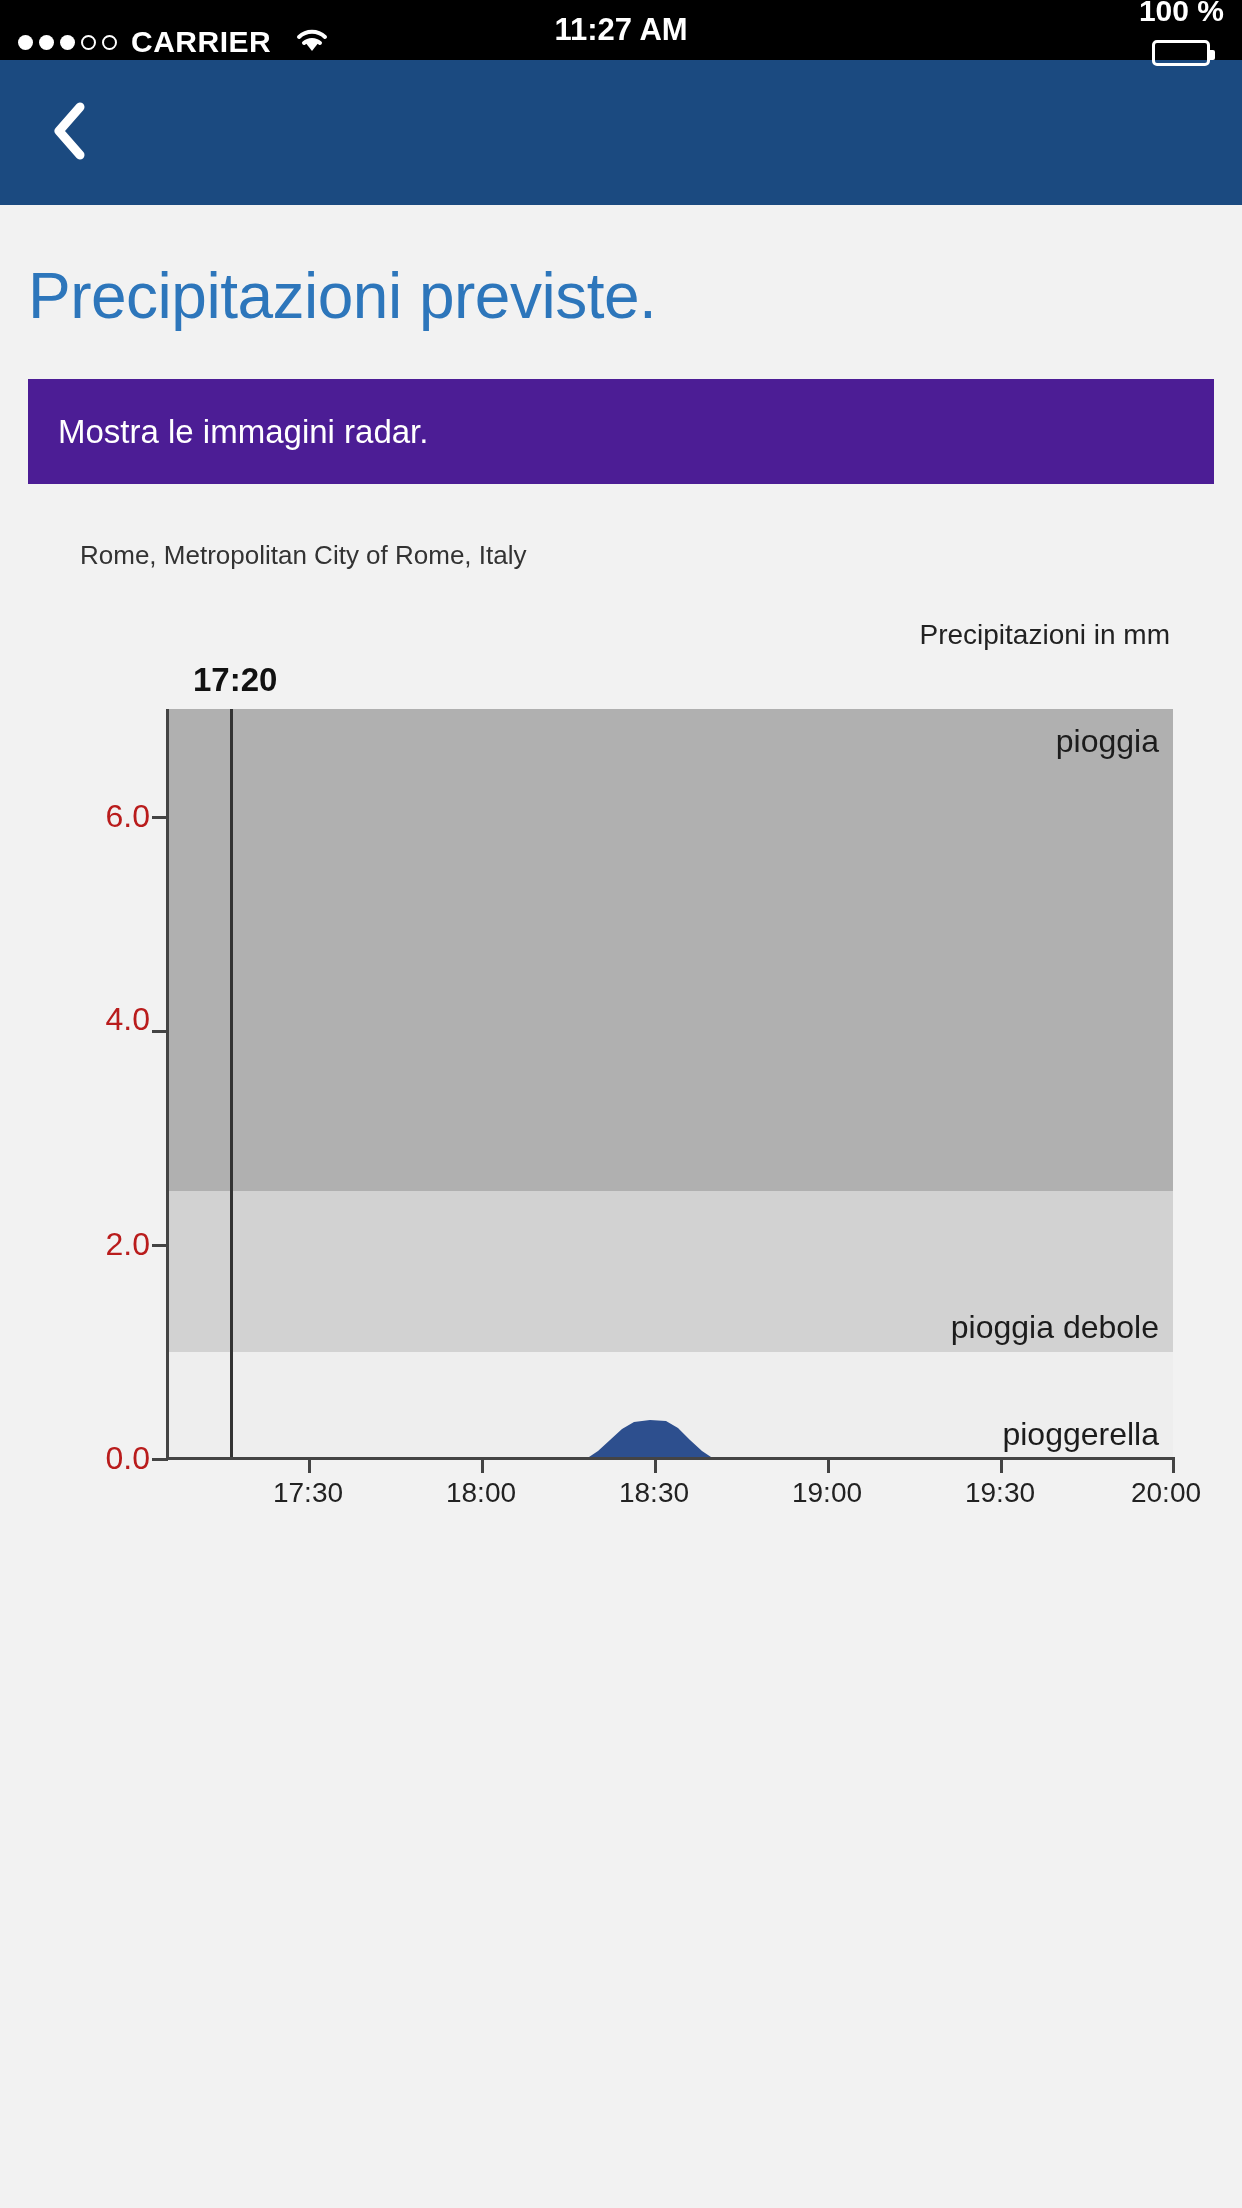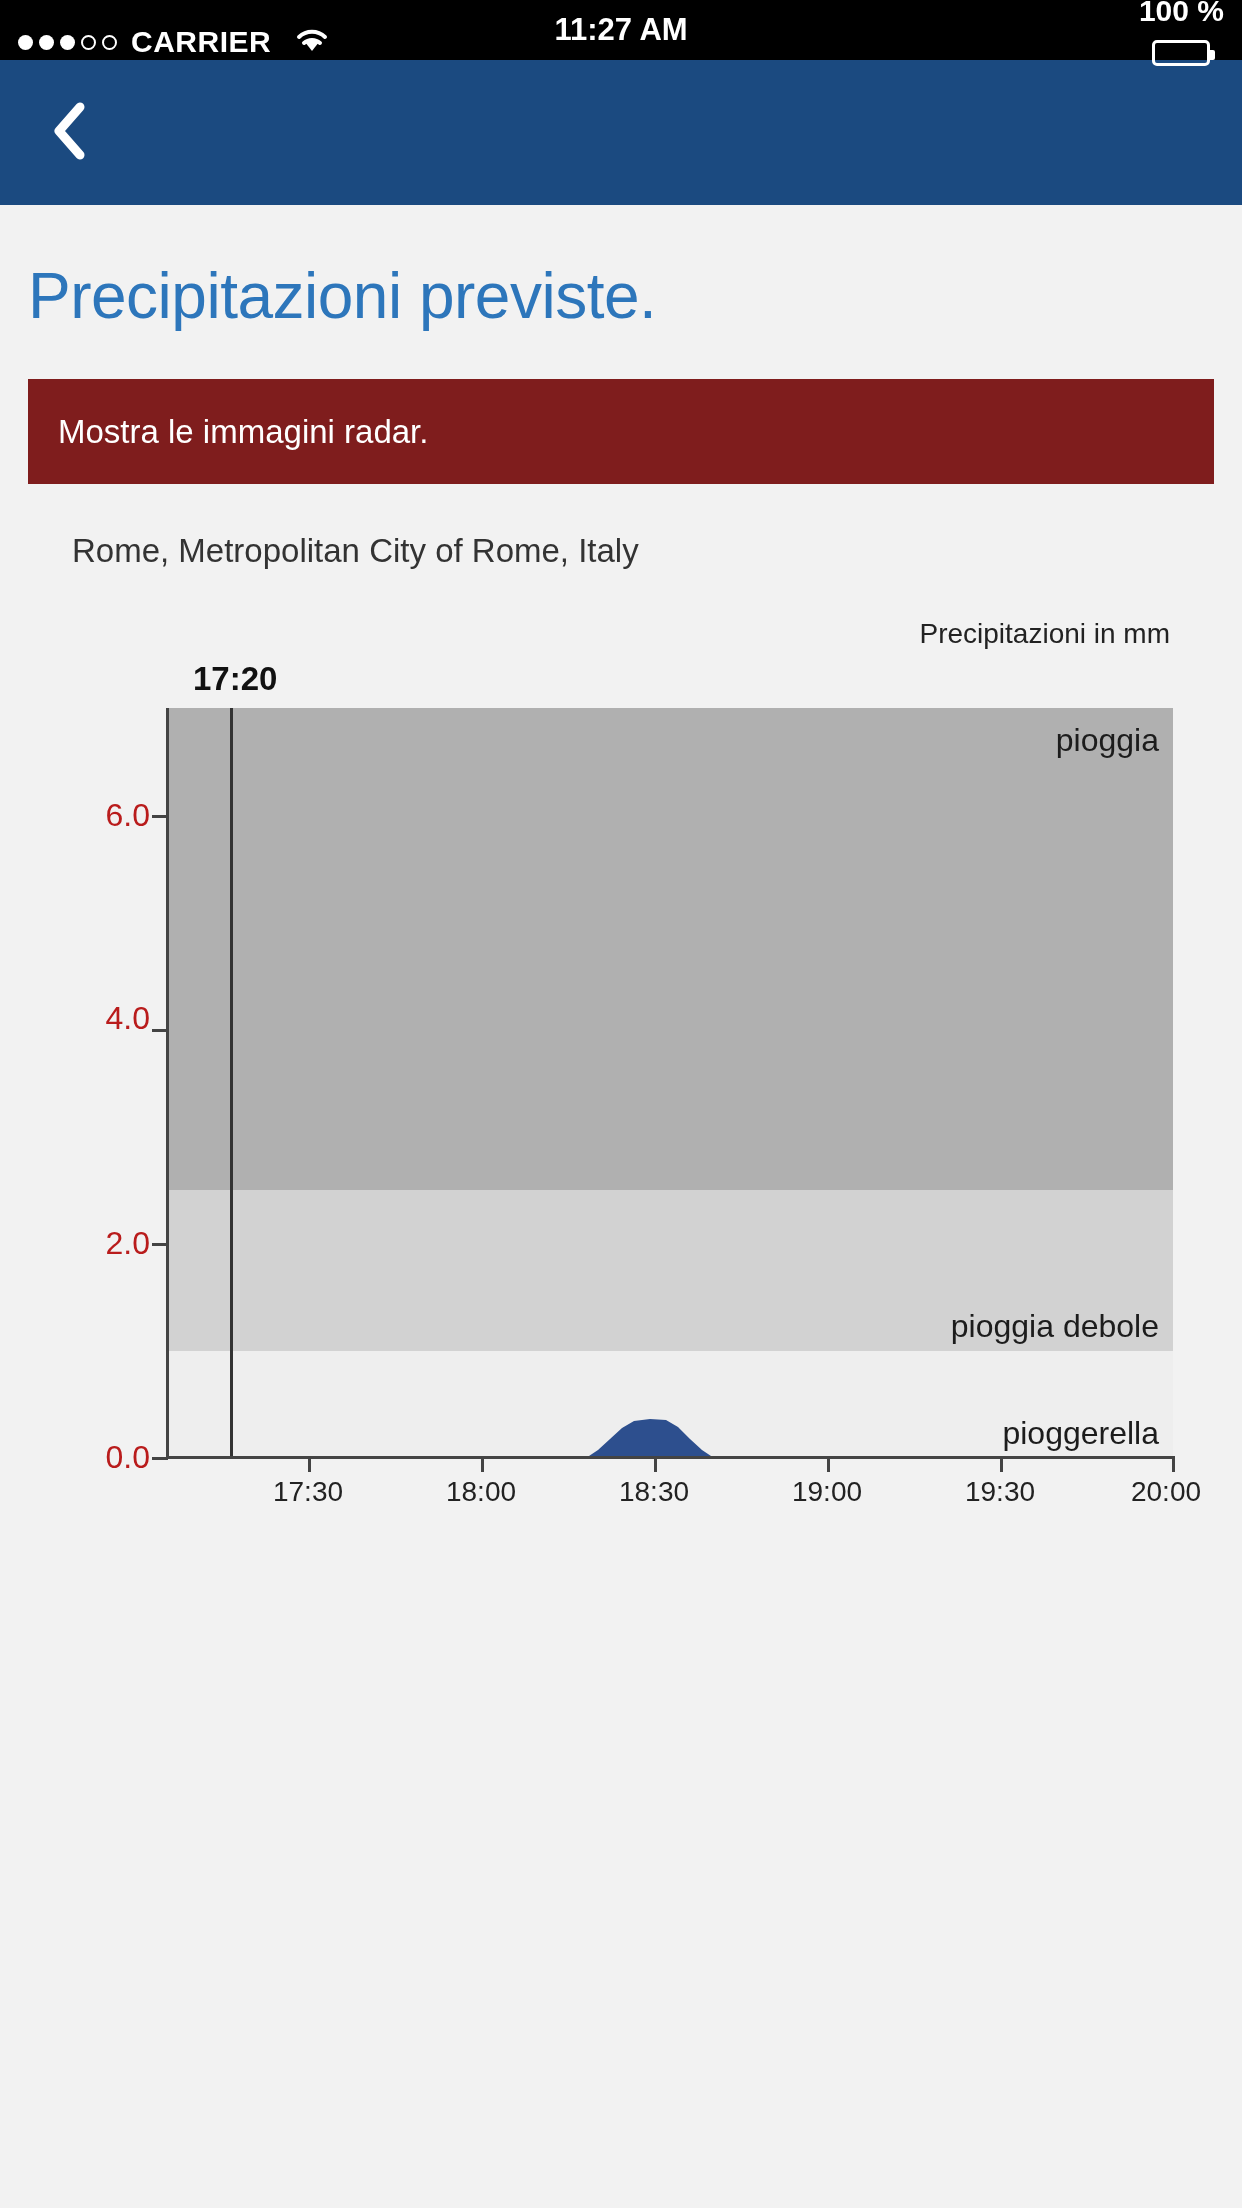--- a/index.html
+++ b/index.html
@@ -130,34 +130,34 @@
     color: #2d76bb;
     font-size: 64px;
     font-weight: normal;
     padding: 54px 0 0 28px;
     margin: 0;
     letter-spacing: -0.5px;
   }
   .radar-button {
     margin: 46px 28px 0 28px;
     height: 105px;
-    background: #7f1d1d;
+    background: #4c1d95;
     color: #ffffff;
     display: flex;
     align-items: center;
     padding-left: 30px;
     box-sizing: border-box;
     font-size: 33px;
     cursor: pointer;
   }
   .location-label {
-    font-size: 33px;
+    font-size: 26px;
     color: #333333;
     padding: 48px 0 0 72px;
-    margin: 0;
+    margin: 8px;
   }
 
   
   .chart-wrap {
     position: relative;
     margin-top: 30px;
     height: 1000px;
   }
   .chart-unit-label {
     position: absolute;

